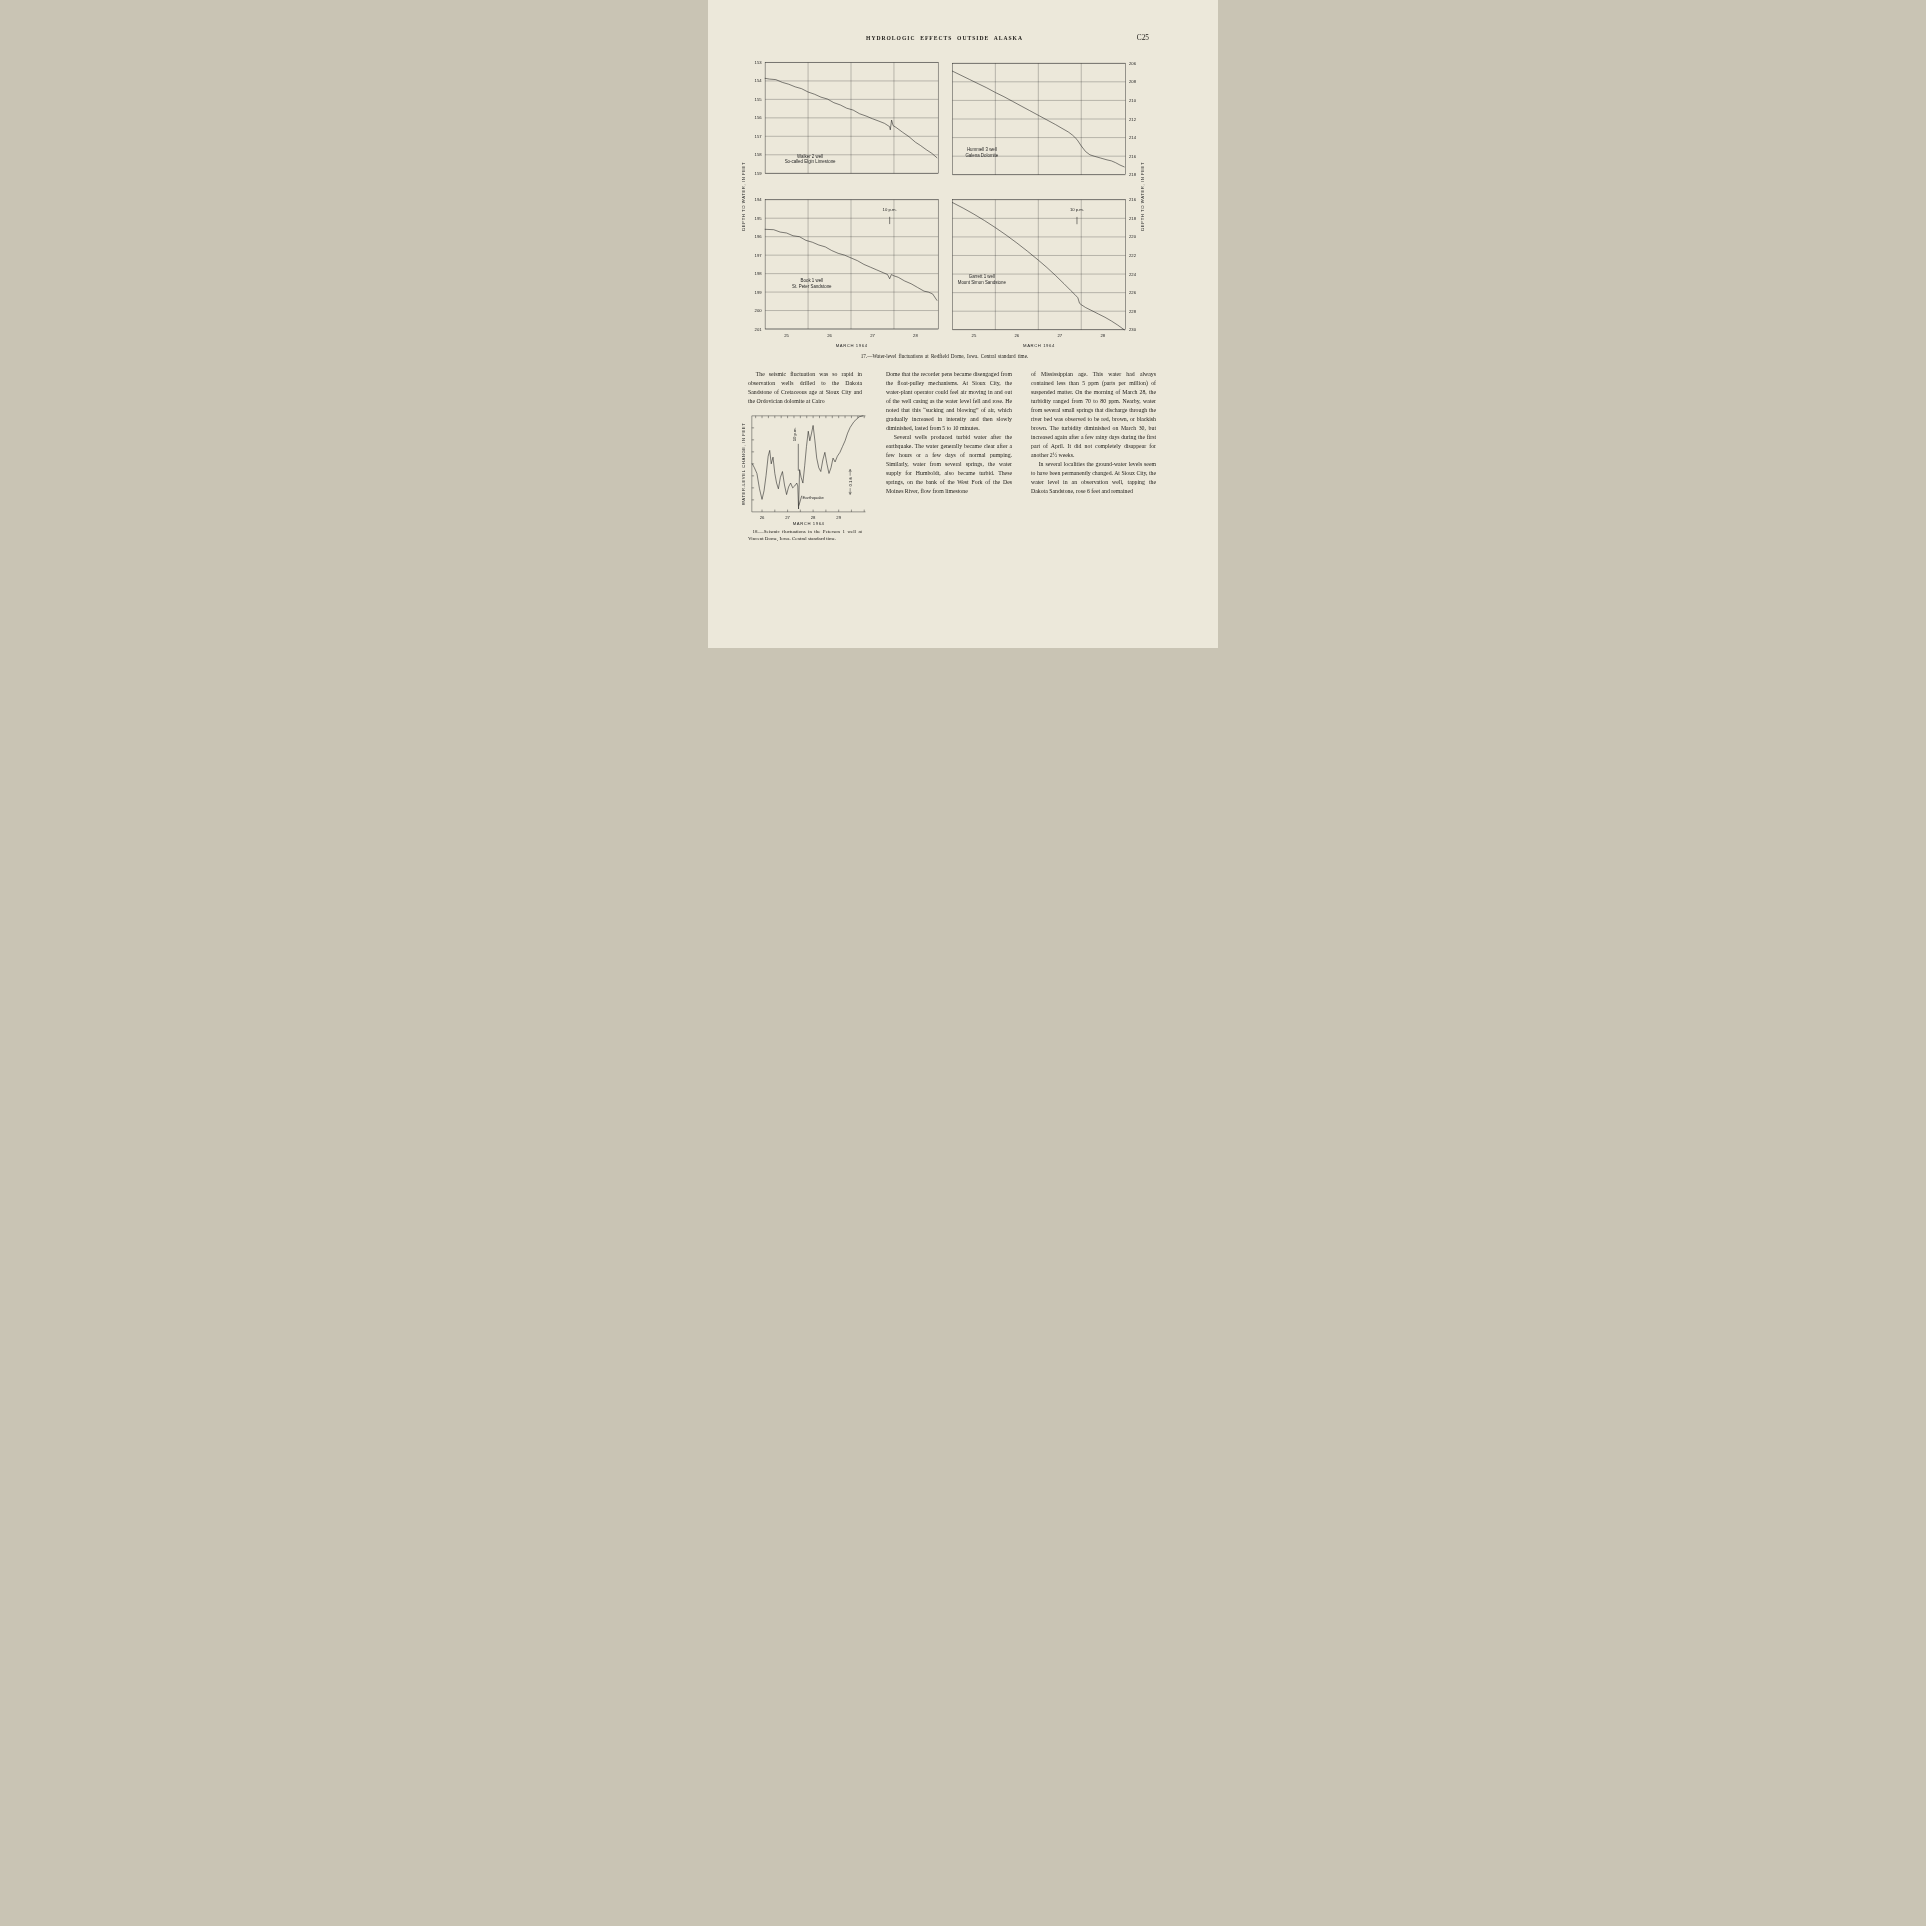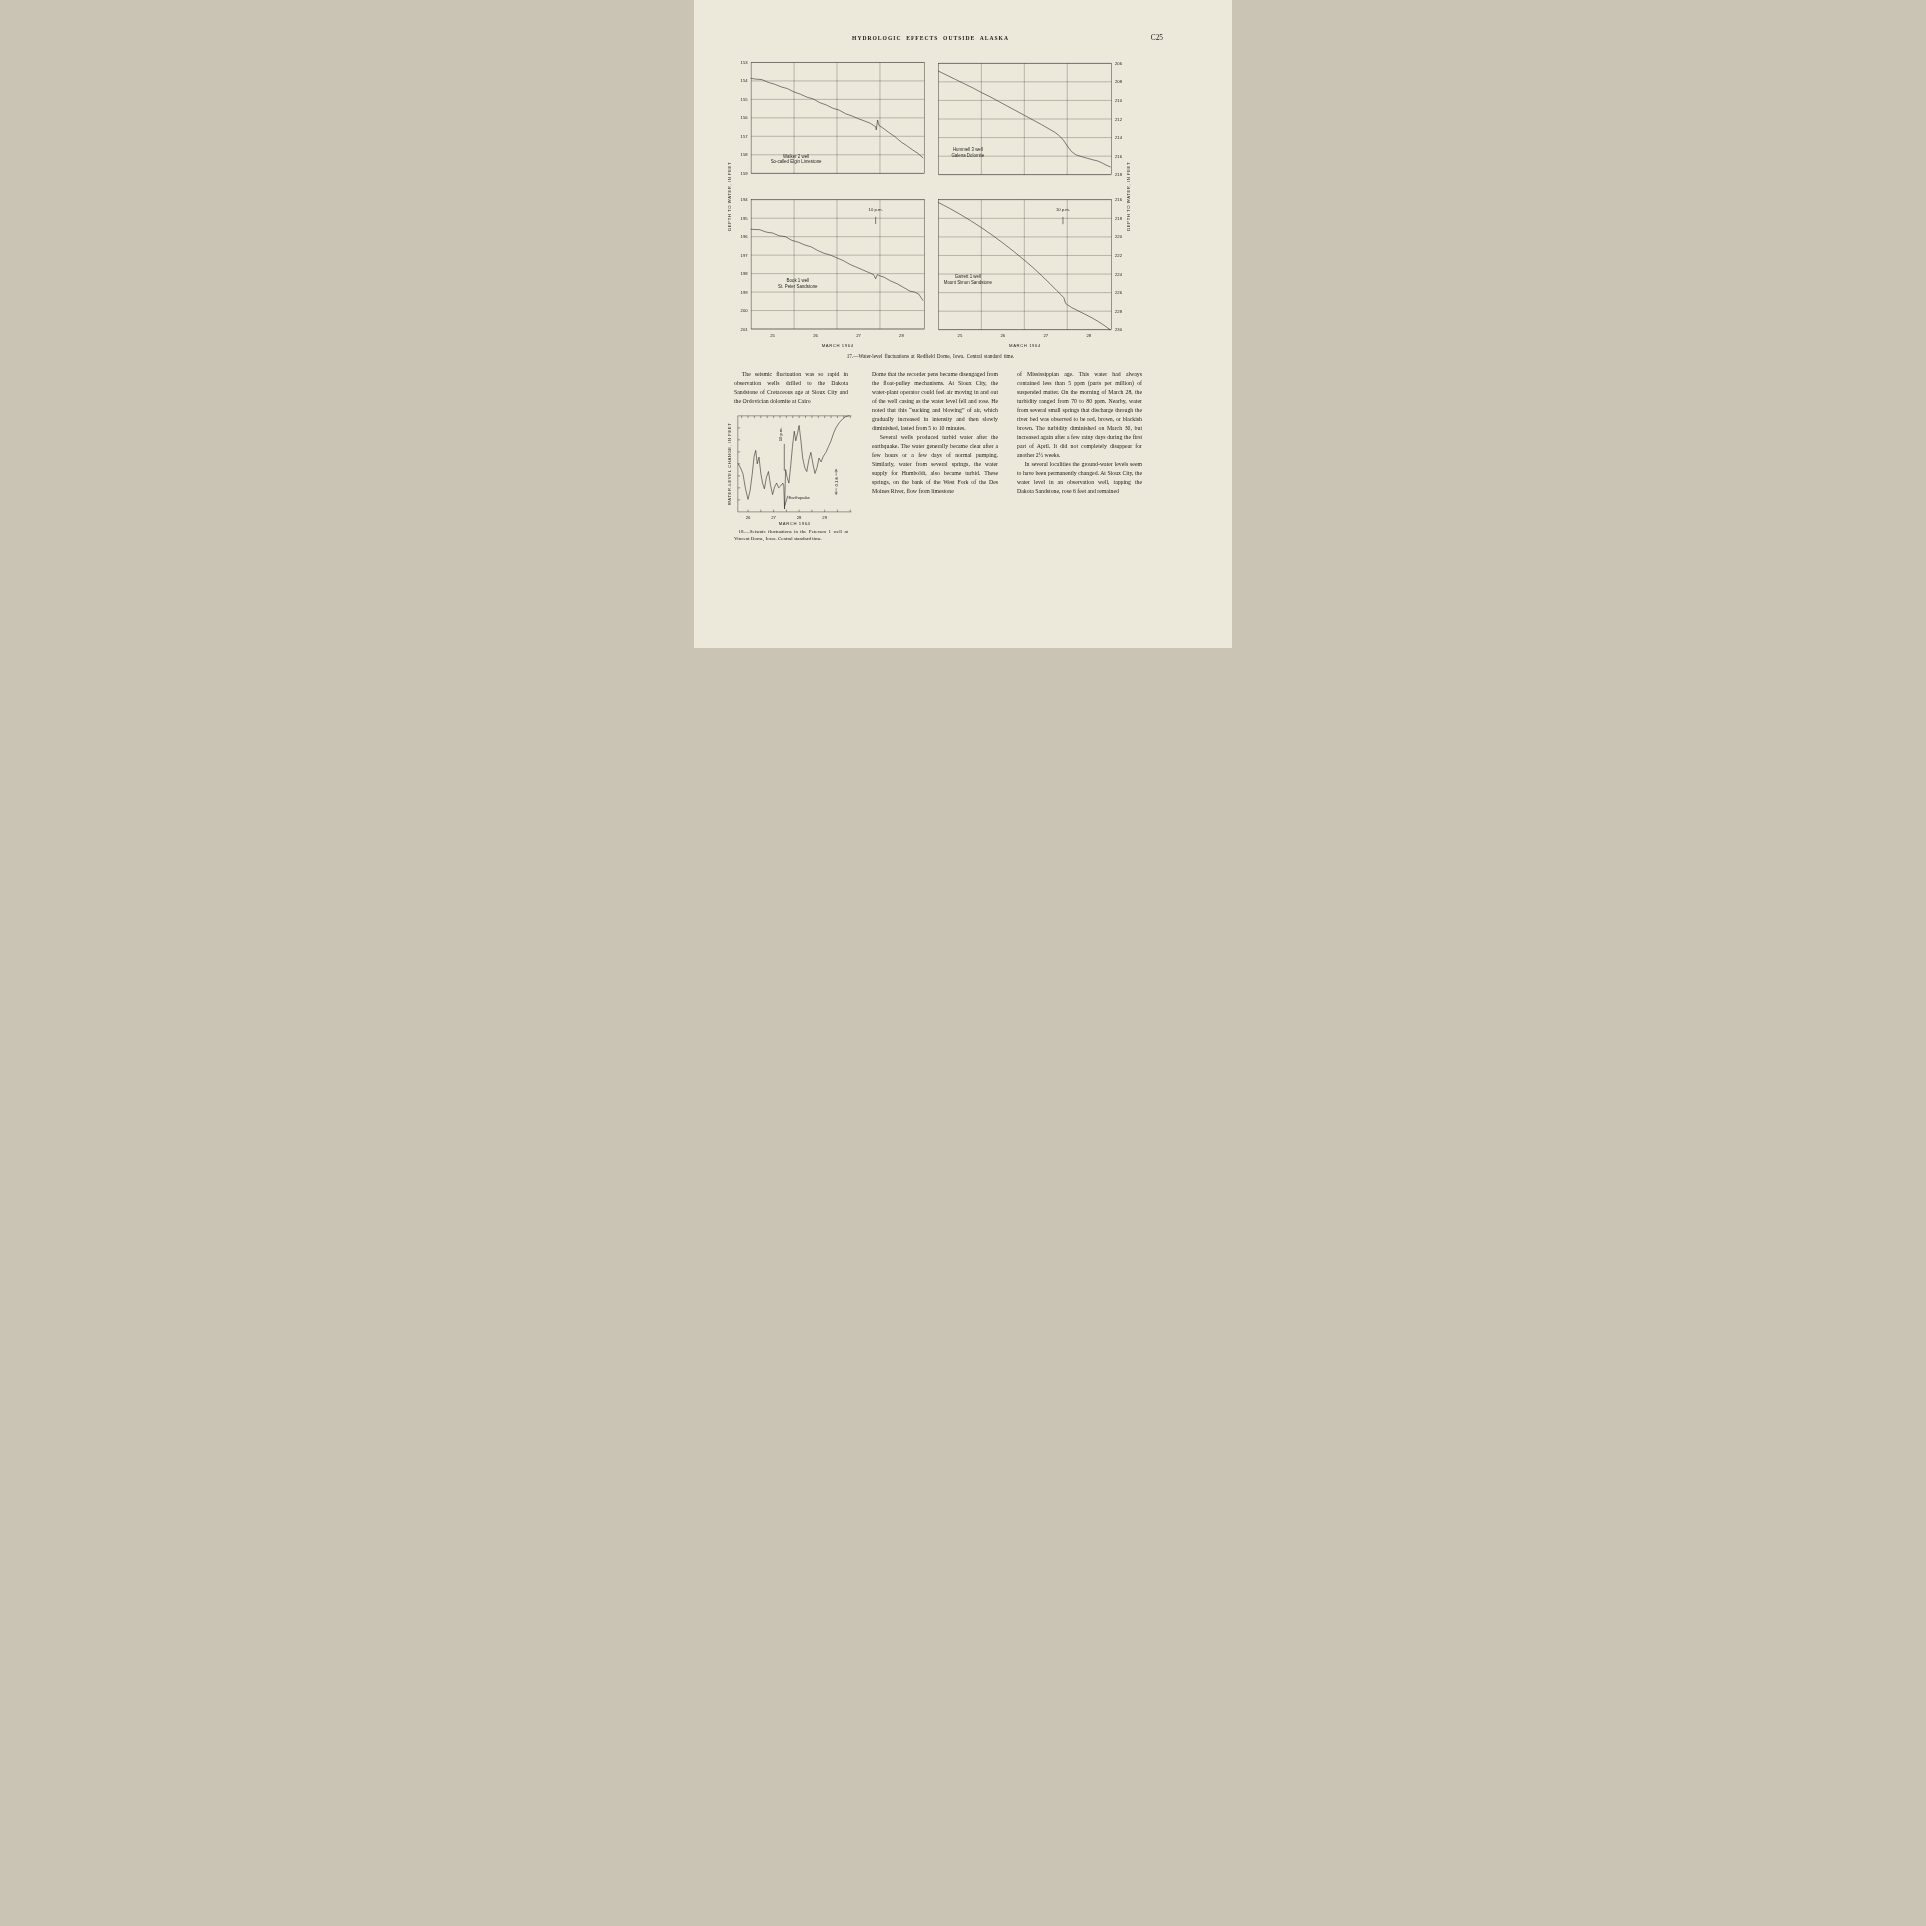--- a/index.html
+++ b/index.html
@@ -4,21 +4,20 @@
 <style>
   html,body{margin:0;padding:0;background:#c9c4b4;}
   .page{
     position:relative;
     width:510px;height:648px;
     margin:0 auto;
     background:#ece8da;
     font-family:"Liberation Serif",serif;
     color:#1d1b17;
     overflow:hidden;
-    padding-left:28px;
   }
   .header{
     position:absolute;top:35px;left:40px;width:393px;
     text-align:center;font-size:5.6px;font-weight:bold;
     letter-spacing:1px;word-spacing:2.3px;
   }
   .pagenum{
     position:absolute;top:33px;right:69px;
     font-size:7.3px;
   }

